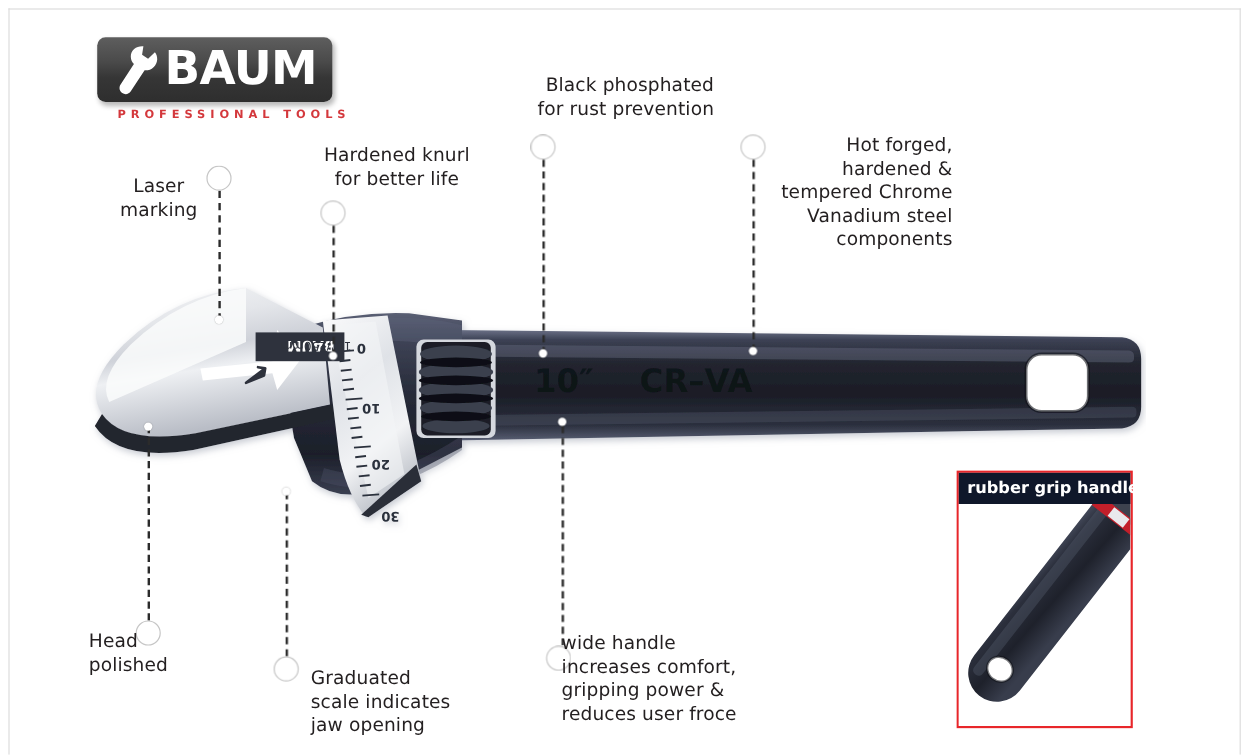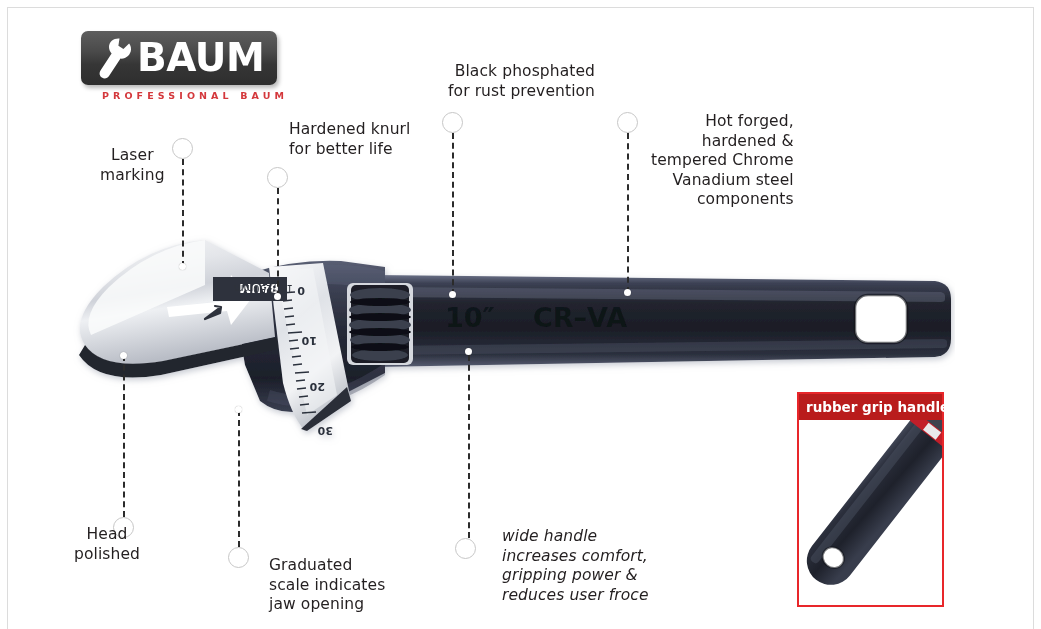--- a/index.html
+++ b/index.html
@@ -120,21 +120,21 @@
     left: 797px;
     top: 392px;
     width: 147px;
     height: 215px;
     border: 2px solid #e8262a;
     background: #ffffff;
     box-sizing: border-box;
   }
   #inset-header {
     height: 26px;
-    background: #b91c1c;
+    background: #0f172a;
     color: #ffffff;
     font-size: 13.5px;
     font-weight: bold;
     line-height: 26px;
     padding-left: 7px;
     font-family: "DejaVu Sans", sans-serif;
     box-sizing: border-box;
     white-space: nowrap;
     text-align: center;
   }
@@ -152,21 +152,21 @@
 
   <div id="canvas-border"></div>
 
   <div id="logo">
     <div id="logo-plate">
       <svg id="logo-wrench" viewBox="0 0 42 44">
         <path d="M27.5 2.5 C22 2 17 5.5 17 11 c0 2.6 1 4.8 2.6 6.4 L8.5 34.5 c-1.6 2.4 -1.0 5.6 1.4 7.1 c2.4 1.6 5.6 0.9 7.1 -1.5 L28.5 22.6 c5.4 0.5 10.2 -3.6 10.5 -9.1 c0.1 -2.3 -0.6 -4.4 -1.9 -6.0 L31.4 13 l-5.0 -3.3 Z" fill="#ffffff"></path>
       </svg>
       <div id="logo-word">BAUM</div>
     </div>
-    <div id="logo-sub">PROFESSIONAL BAUM</div>
+    <div id="logo-sub">PROFESSIONAL TOOLS</div>
   </div>
 
   <svg id="wrench" viewBox="0 0 900 255">
     <defs>
       <linearGradient id="chrome" x1="0" y1="0" x2="0.25" y2="1">
         <stop offset="0%" stop-color="#f4f5f7"></stop>
         <stop offset="28%" stop-color="#e4e6ea"></stop>
         <stop offset="48%" stop-color="#cfd2d9"></stop>
         <stop offset="62%" stop-color="#eef0f3"></stop>
         <stop offset="100%" stop-color="#b9bdc6"></stop>
@@ -285,50 +285,50 @@
 
   <div id="callout-layer">
       <div class="leader" style="left: 182px; top: 159px; height: 108px;"></div>
       <div class="anchor-dot" style="left: 179px; top: 263px;"></div>
       <div class="callout-circle" style="left: 172px; top: 138px;"></div>
       <div class="callout-text" style="left: 100px; top: 146px; text-align: center;">Laser
 marking</div>
       <div class="leader" style="left: 277px; top: 188px; height: 109px;"></div>
       <div class="anchor-dot" style="left: 274px; top: 293px;"></div>
       <div class="callout-circle" style="left: 267px; top: 167px;"></div>
-      <div class="callout-text" style="left: 270px; top: 120px; text-align: left; margin-left: 19px;">Hardened knurl
+      <div class="callout-text" style="left: 270px; top: 120px; text-align: center;">Hardened knurl
 for better life</div>
       <div class="leader" style="left: 452px; top: 133px; height: 162px;"></div>
       <div class="anchor-dot" style="left: 449px; top: 291px;"></div>
       <div class="callout-circle" style="left: 442px; top: 112px;"></div>
       <div class="callout-text" style="left: 448px; top: 62px; text-align: right;">Black phosphated
 for rust prevention</div>
       <div class="leader" style="left: 627px; top: 133px; height: 160px;"></div>
       <div class="anchor-dot" style="left: 624px; top: 289px;"></div>
       <div class="callout-circle" style="left: 617px; top: 112px;"></div>
       <div class="callout-text" style="left: 651px; top: 112px; text-align: right;">Hot forged,
 hardened &amp;
 tempered Chrome
 Vanadium steel
 components</div>
       <div class="leader" style="left: 123px; top: 355px; height: 162px;"></div>
       <div class="anchor-dot" style="left: 120px; top: 352px;"></div>
       <div class="callout-circle" style="left: 113px; top: 517px;"></div>
-      <div class="callout-text" style="left: 74px; top: 525px; text-align: center;">Head
+      <div class="callout-text" style="left: 74px; top: 525px; text-align: left;">Head
 polished</div>
       <div class="leader" style="left: 238px; top: 410px; height: 137px;"></div>
       <div class="anchor-dot" style="left: 235px; top: 406px;"></div>
       <div class="callout-circle" style="left: 228px; top: 547px;"></div>
-      <div class="callout-text" style="left: 269px; top: 556px; text-align: left;">Graduated
+      <div class="callout-text" style="left: 259px; top: 556px; text-align: left;">Graduated
 scale indicates
 jaw opening</div>
       <div class="leader" style="left: 468px; top: 355px; height: 183px;"></div>
       <div class="anchor-dot" style="left: 465px; top: 348px;"></div>
       <div class="callout-circle" style="left: 455px; top: 538px;"></div>
-      <div class="callout-text" style="left: 502px; top: 527px; text-align: left; font-style: italic;">wide handle
+      <div class="callout-text" style="left: 468px; top: 527px; text-align: left;">wide handle
 increases comfort,
 gripping power &amp;
 reduces user froce</div>
     </div>
 
   <div id="inset">
     <div id="inset-header">rubber grip handle</div>
     <div id="inset-body">
       <svg viewBox="0 0 143 185" width="143" height="185">
         <defs>

